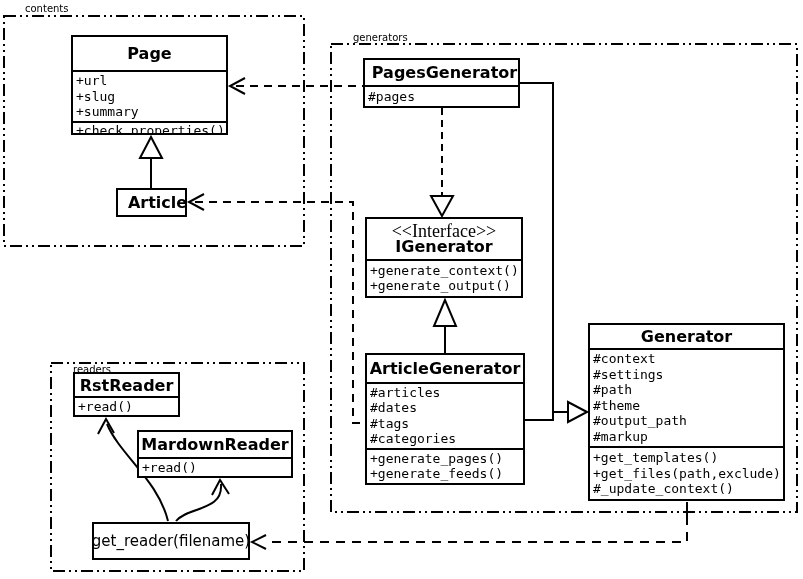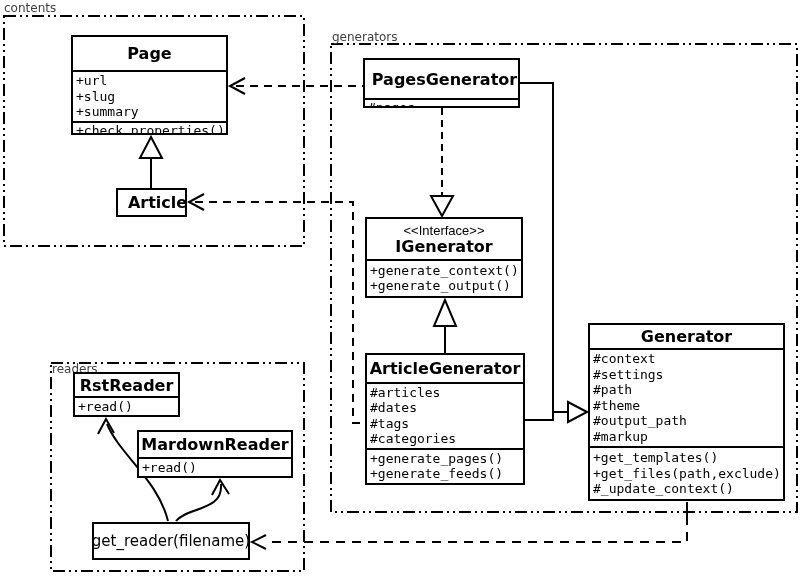--- a/index.html
+++ b/index.html
@@ -1,24 +1,24 @@
 <!DOCTYPE html>
 <html><head>
 <meta charset="utf-8">
 <style>
   html,body{margin:0;padding:0;background:#fff;}
   #stage{position:relative;width:803px;height:579px;background:#ffffff;overflow:hidden;
          font-family:"DejaVu Sans",sans-serif;color:#000;}
   #connectors{position:absolute;left:0;top:0;width:803px;height:579px;}
-  .pkg-label{position:absolute;font-size:12px;line-height:15px;color:#404040;}
+  .pkg-label{position:absolute;font-size:10px;line-height:15px;color:#000000;margin-left:21px;}
   .uml-class{position:absolute;background:#fff;border:2px solid #000;box-sizing:border-box;
              display:flex;flex-direction:column;}
   .uml-title{display:flex;flex-direction:column;align-items:center;justify-content:center;
              font-weight:bold;font-size:16px;line-height:17px;flex:none;}
-  .uml-stereotype{font-family:Liberation Sans, sans-serif;font-weight:normal;font-size:13px;line-height:14px;}
+  .uml-stereotype{font-family:Liberation Serif, serif;font-weight:normal;font-size:18px;line-height:14px;}
   .cmp{border-top:2px solid #000;display:flex;flex-direction:column;justify-content:space-evenly;
        padding:1px 3px;box-sizing:border-box;flex:1 1 auto;overflow:hidden;}
   .member{font-family:"DejaVu Sans Mono",monospace;font-size:13px;line-height:14px;white-space:pre;}
   .plain-box{position:absolute;background:#fff;border:2px solid #000;box-sizing:border-box;
              display:flex;align-items:center;justify-content:center;font-size:15px;}
   svg *{vector-effect:non-scaling-stroke;}
 </style>
 </head>
 <body>
 
@@ -74,21 +74,21 @@
     <div class="cmp">
       <div class="member">+check_properties()</div>
     </div>
   </div>
 
   <div class="uml-class" style="left:116px;top:188px;width:71px;height:29px;padding-left:12px;">
     <div class="uml-title" style="flex:1;">Article</div>
   </div>
 
   <div class="uml-class" style="left:363px;top:58px;width:157px;height:50px;">
-    <div class="uml-title" style="height:38px;padding-left:6px;">PagesGenerator</div>
+    <div class="uml-title" style="height:25px;padding-left:6px;">PagesGenerator</div>
     <div class="cmp">
       <div class="member">#pages</div>
     </div>
   </div>
 
   <div class="uml-class" style="left:365px;top:217px;width:158px;height:81px;">
     <div class="uml-title" style="height:40px;">
       <div class="uml-stereotype">&lt;&lt;Interface&gt;&gt;</div>
       <div>IGenerator</div>
     </div>

